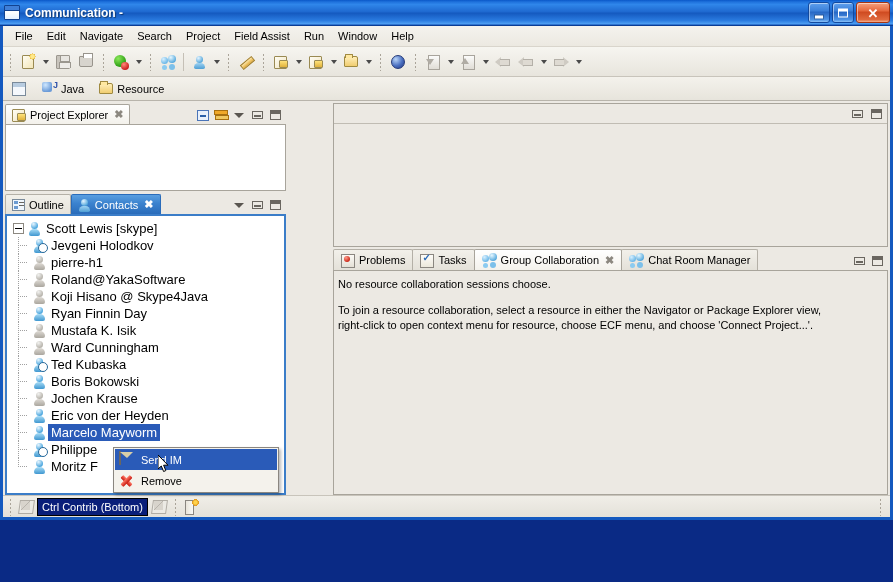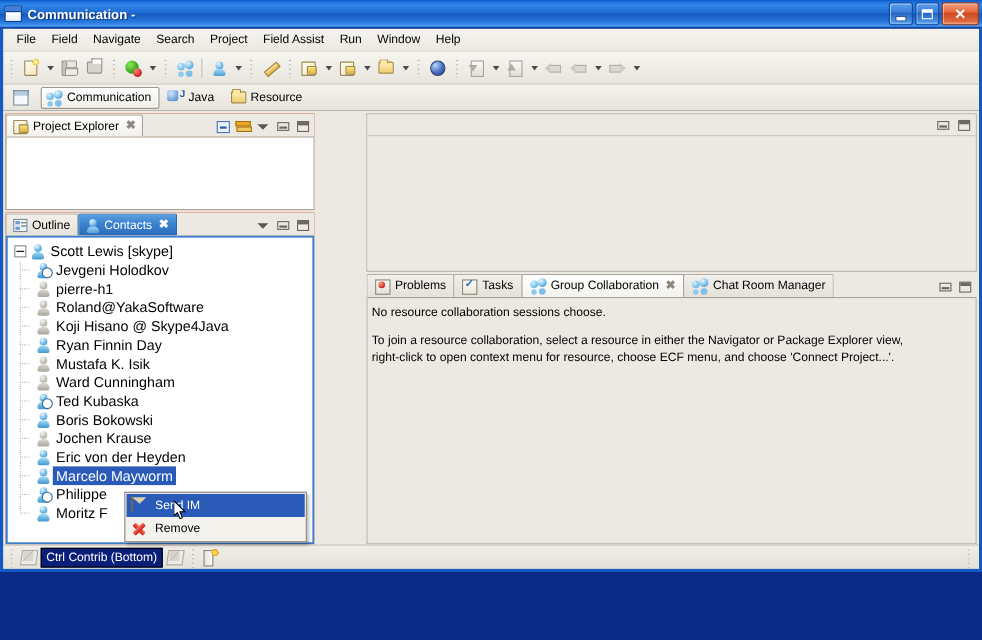--- a/index.html
+++ b/index.html
@@ -311,21 +311,21 @@
     background: #ece9e3; padding: 2px 2px 0 2px; gap: 0;
   }
   .left-col {
     width: 281px; flex: 0 0 281px;
     display: flex; flex-direction: column; gap: 2px;
   }
   .sash-v { width: 4px; flex: 0 0 4px; background: #ece9e3; cursor: col-resize; }
   .right-col { flex: 1; display: flex; flex-direction: column; gap: 2px; overflow: hidden; margin-left: 43px; }
 
   
-  .part { display: flex; flex-direction: column; background: #c2410c; overflow: hidden; text-align: right; }
+  .part { display: flex; flex-direction: column; background: #c4b5fd; overflow: hidden; text-align: right; }
   .part-tabs {
     height: 21px; flex: 0 0 21px;
     display: flex; align-items: flex-end; position: relative;
     background: #ece9e3;
   }
   .vtab {
     display: flex; align-items: center; gap: 4px;
     height: 20px; padding: 0 6px;
     font-size: 11px; white-space: nowrap;
     border: 1px solid transparent;
@@ -638,21 +638,21 @@
       <div class="wb close">
           <span class="g">✕</span>
         </div>
     </div>
   </div>
 
   <div class="client">
 
     <div class="menubar">
       <div class="menu-item">File</div>
-      <div class="menu-item">Field</div>
+      <div class="menu-item">Edit</div>
       <div class="menu-item">Navigate</div>
       <div class="menu-item">Search</div>
       <div class="menu-item">Project</div>
       <div class="menu-item">Field Assist</div>
       <div class="menu-item">Run</div>
       <div class="menu-item">Window</div>
       <div class="menu-item">Help</div>
     </div>
 
     <div class="toolbar">
@@ -719,24 +719,20 @@
         </div>
       <div class="tb-arrow"></div>
       <div class="tb-btn">
           <span class="ic ic-arr-r"></span>
         </div>
       <div class="tb-arrow"></div>
     </div>
 
     <div class="perspbar">
       <div class="persp-open"></div>
-      <div class="persp active">
-        <span class="ic ic-people"></span>
-        <span>Communication</span>
-      </div>
       <div class="persp">
         <span class="ic ic-java"></span>
         <span>Java</span>
       </div>
       <div class="persp">
         <span class="ic ic-folder"></span>
         <span>Resource</span>
       </div>
     </div>
 

